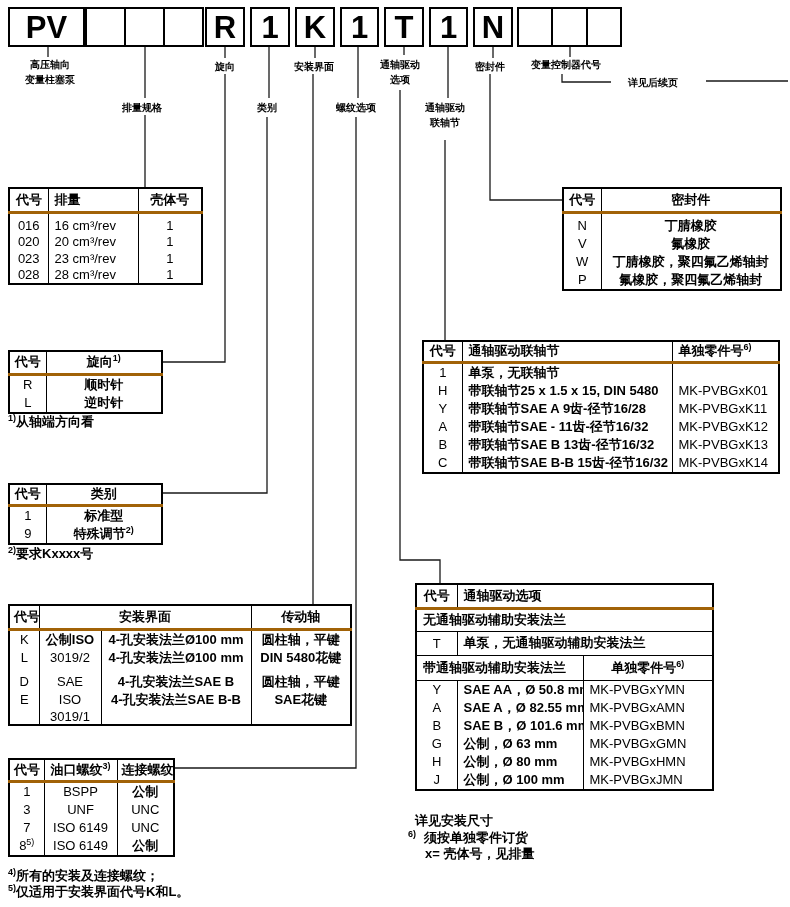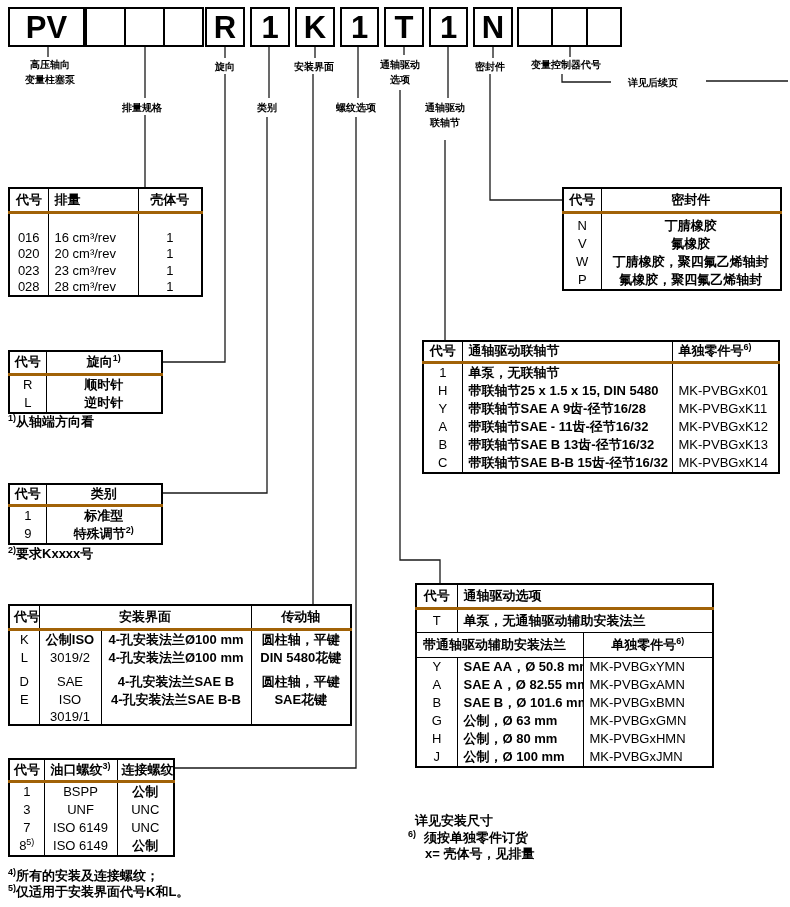--- a/index.html
+++ b/index.html
@@ -23,21 +23,21 @@
   .dtab th,.dtab td{padding:0 4px;vertical-align:middle;white-space:nowrap;overflow:hidden;}
   .dtab tr.hdr th{border-bottom:3px solid #a16207;font-weight:bold;}
   .dtab tr.sep td{border-bottom:1.5px solid #000;}
   .bl{border-left:1.5px solid #000;}
   .ctr{text-align:center;}
   .lft{text-align:left;padding-left:6px !important;}
   .cnb{font-weight:bold;}
   sup{font-size:9px;line-height:0;}
   
   #t-disp tr{height:17px;} #t-disp tr.hdr{height:24px;}
-  #t-disp tbody tr:first-child td{padding-top:16px;}
+  #t-disp tbody tr:first-child td{padding-top:4px;}
   #t-seal tr{height:17px;} #t-seal tr.hdr{height:24px;}
   #t-seal tbody tr:first-child td{padding-top:3px;}
   #t-rot tr{height:17px;}  #t-rot tr.hdr{height:23px;}
   #t-cat tr{height:17px;}  #t-cat tr.hdr{height:21px;}
   #t-coup tr{height:18px;} #t-coup tr.hdr{height:21px;}
   #t-mount tr{height:18px;} #t-mount tr.hdr{height:24px;}
   #t-mount tr.spacer{height:6px;} #t-mount tr.last{height:14px;}
   #t-thread tr{height:18px;} #t-thread tr.hdr{height:22px;}
   #t-thru tr{height:17px;} #t-thru tr.hdr{height:24px;}
   #t-thru tr.s1{height:23px;} #t-thru tr.trow{height:24px;} #t-thru tr.s2{height:25px;}
@@ -282,20 +282,23 @@
         <col style="width:126px">
         <col style="width:130px">
       </colgroup>
     <tbody>
         <tr class="hdr">
       <th class="ctr">代号</th>
       <th class="lft bl" colspan="2">通轴驱动选项</th>
     </tr>
     </tbody>
       <tbody>
+    <tr class="s1 sep">
+      <td class="lft cnb" colspan="3">无通轴驱动辅助安装法兰</td>
+        </tr>
     <tr class="trow sep">
       <td class="ctr">T</td>
       <td class="lft bl cnb" colspan="2">单泵，无通轴驱动辅助安装法兰</td>
         </tr>
     <tr class="s2 sep">
       <td class="lft cnb" colspan="2">带通轴驱动辅助安装法兰</td>
       <td class="ctr bl cnb">
         <span>单独零件号</span><sup>6)</sup>
       </td>
         </tr>

